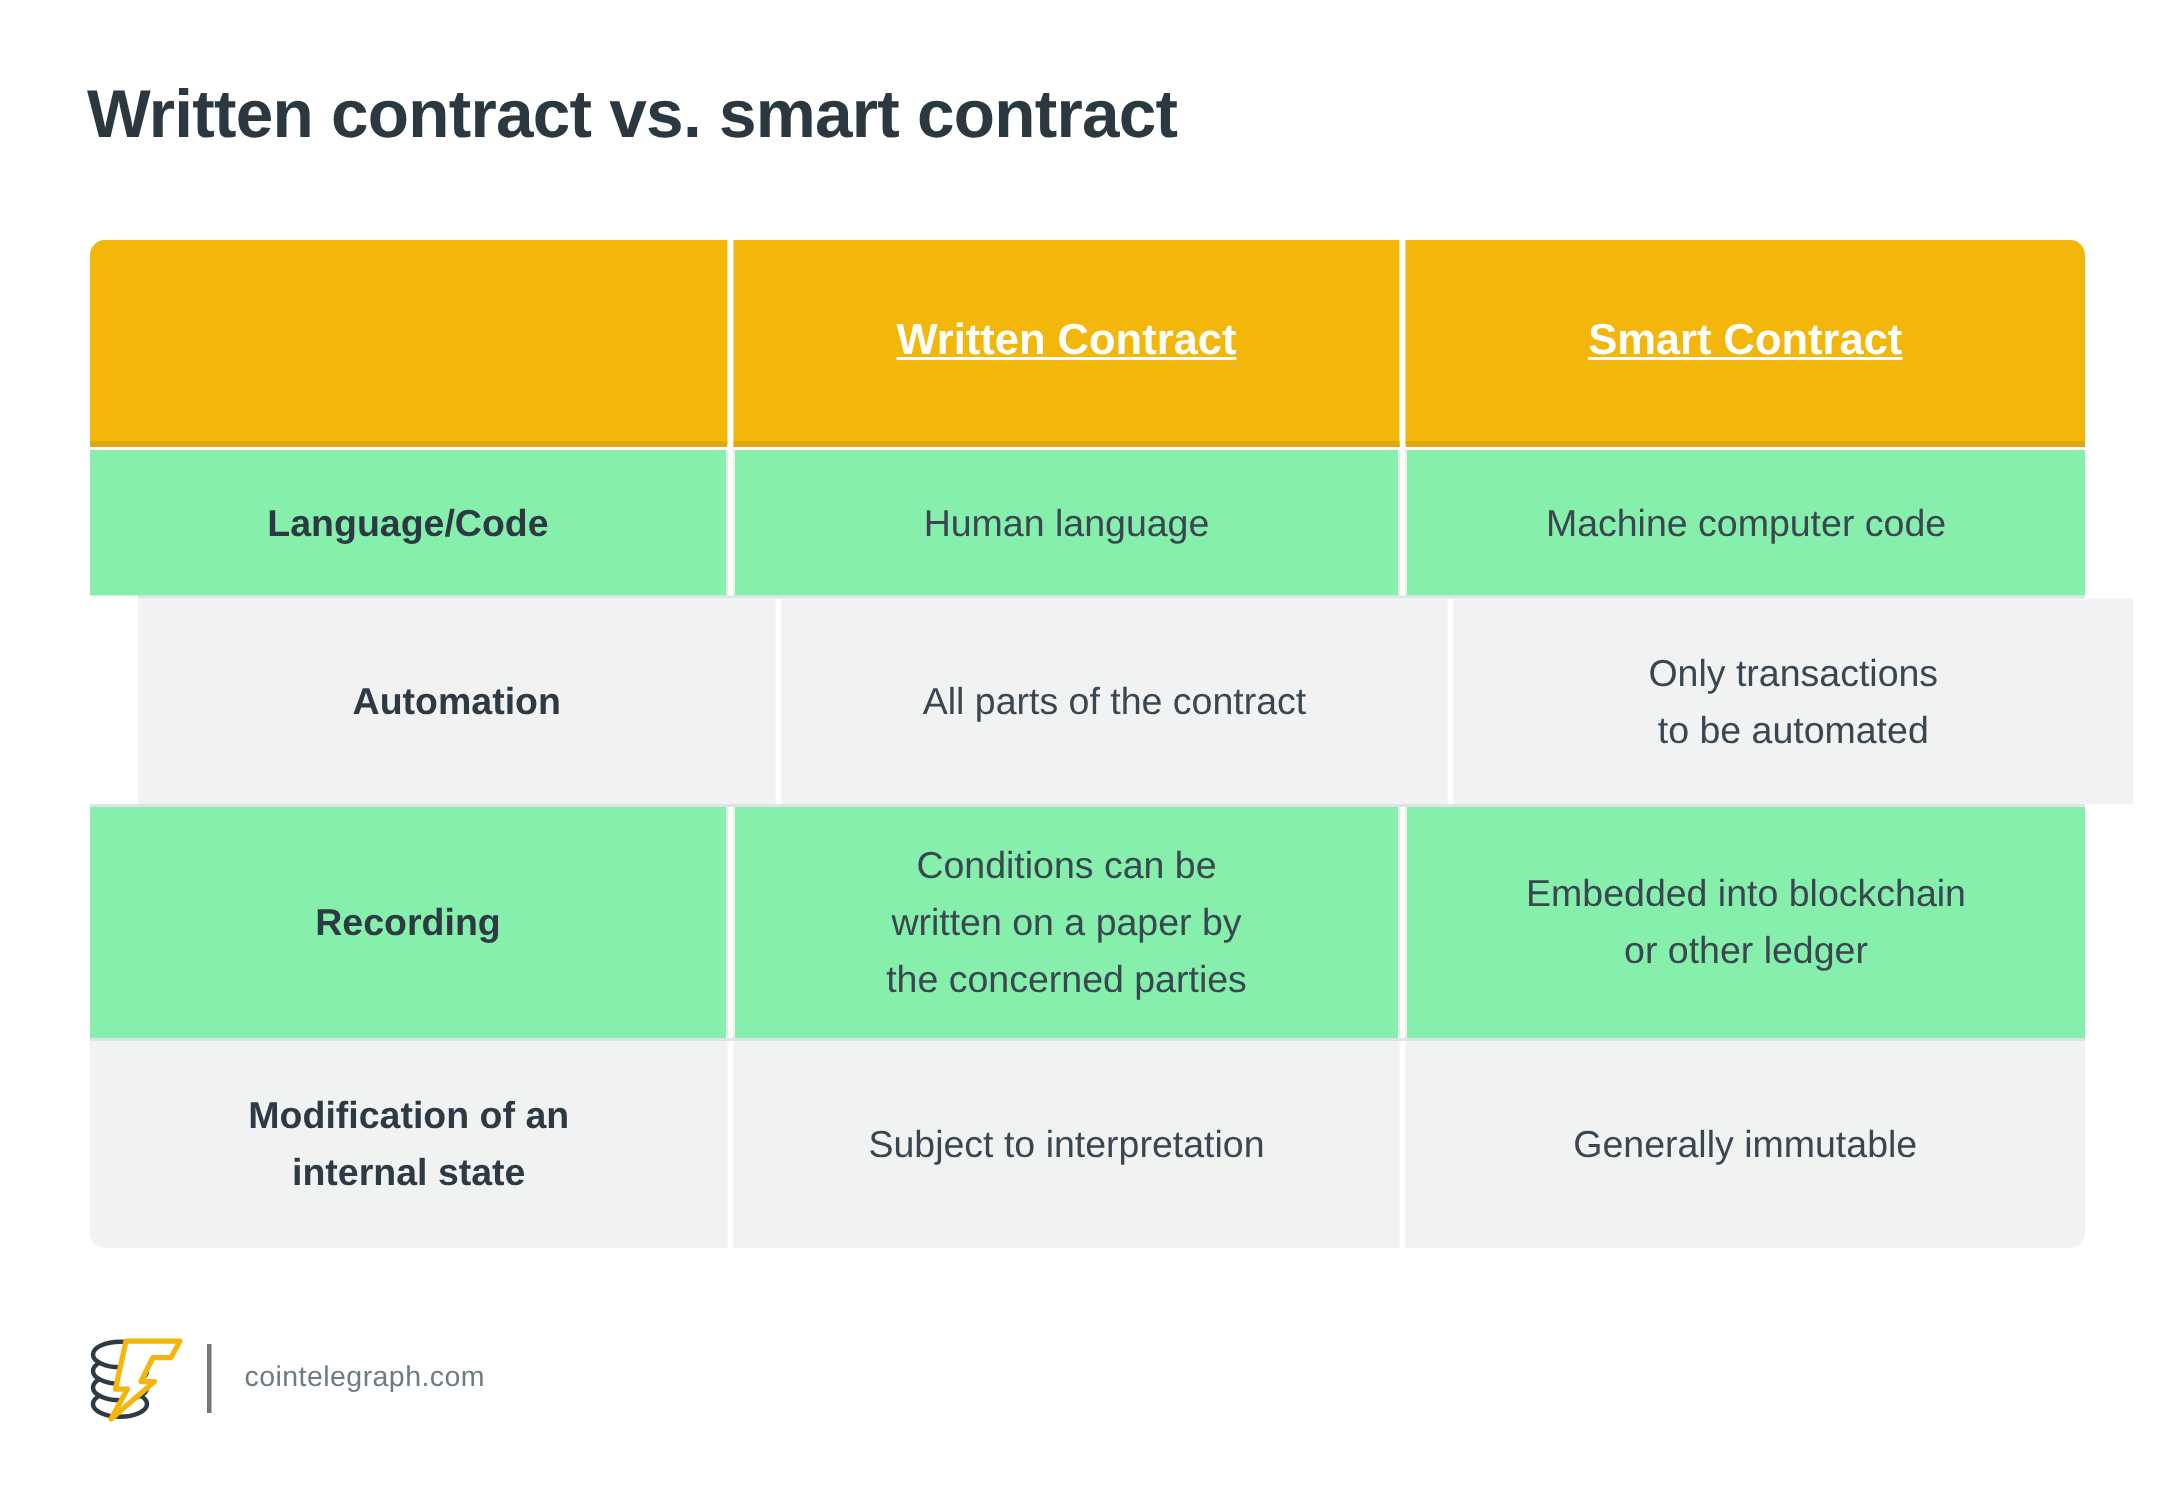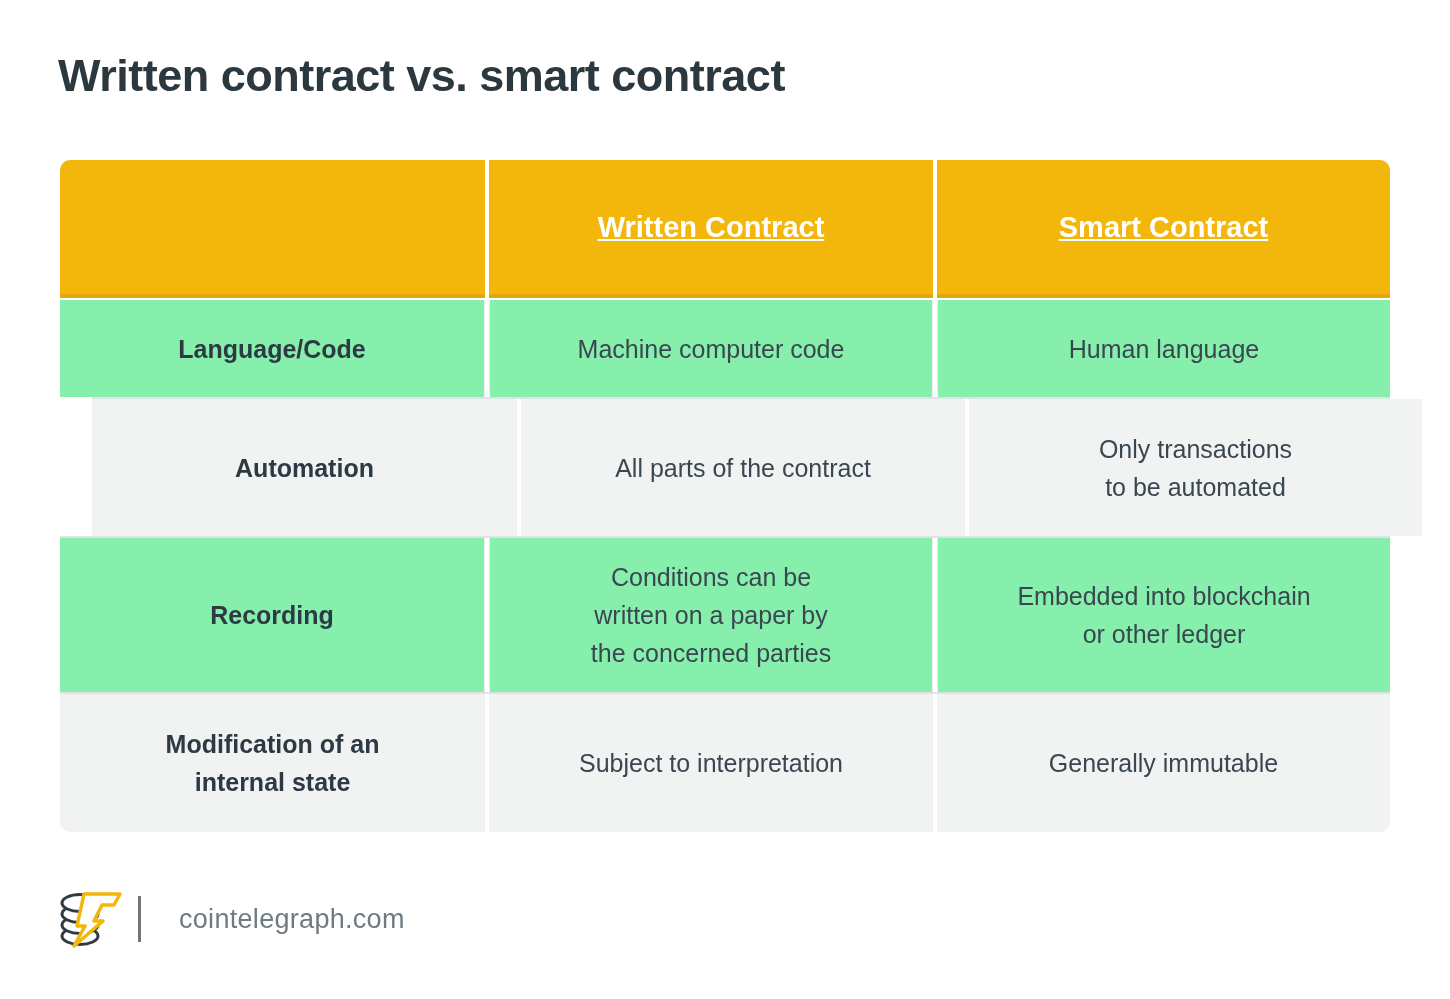--- a/index.html
+++ b/index.html
@@ -85,45 +85,44 @@
   }
   .logo { width: 66px; height: 58px; display: block; }
   .footer-divider {
     width: 3px;
     height: 46px;
     background: #73777A;
     margin-left: 14px;
     margin-right: 22px;
   }
   .footer-site {
-    font-size: 27px;
+    font-size: 19px;
     color: #6E7B82;
     letter-spacing: 0.3px;
-    margin-left: 16px;
   }
 </style>
 </head>
 <body>
 
 <div class="canvas">
 
   <h1 class="title">Written contract vs. smart contract</h1>
 
   <div class="table">
 
     <div class="trow thead">
       <div class="th first"></div>
       <div class="th">Written Contract</div>
       <div class="th last">Smart Contract</div>
     </div>
 
     <div class="trow body-row first-body white-row r1">
       <div class="cell label-cell">Language/Code</div>
+      <div class="cell">Human language</div>
       <div class="cell last">Machine computer code</div>
-      <div class="cell">Human language</div>
     </div>
 
     <div class="trow body-row gray-row r2">
       <div class="cell label-cell">Automation</div>
       <div class="cell">All parts of the contract</div>
       <div class="cell last">Only transactions
 to be automated</div>
     </div>
 
     <div class="trow body-row white-row r3">

